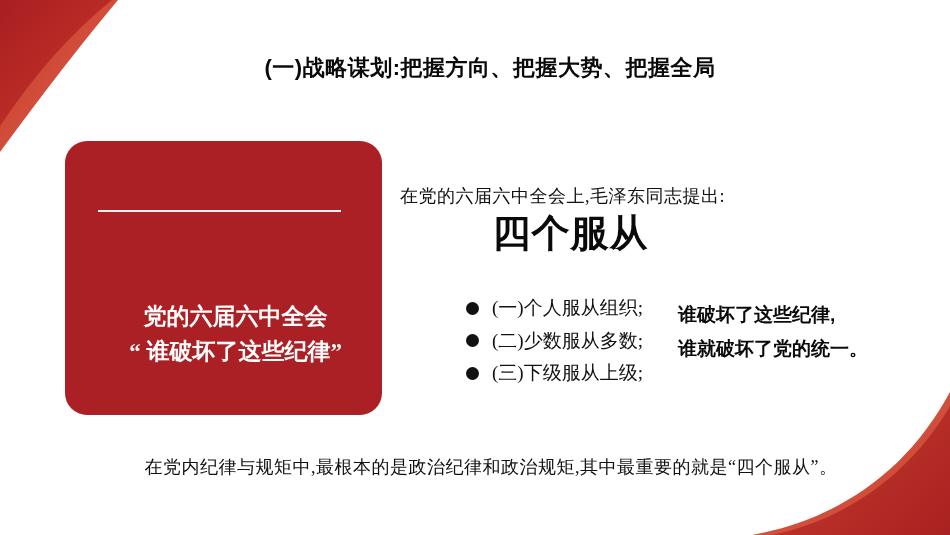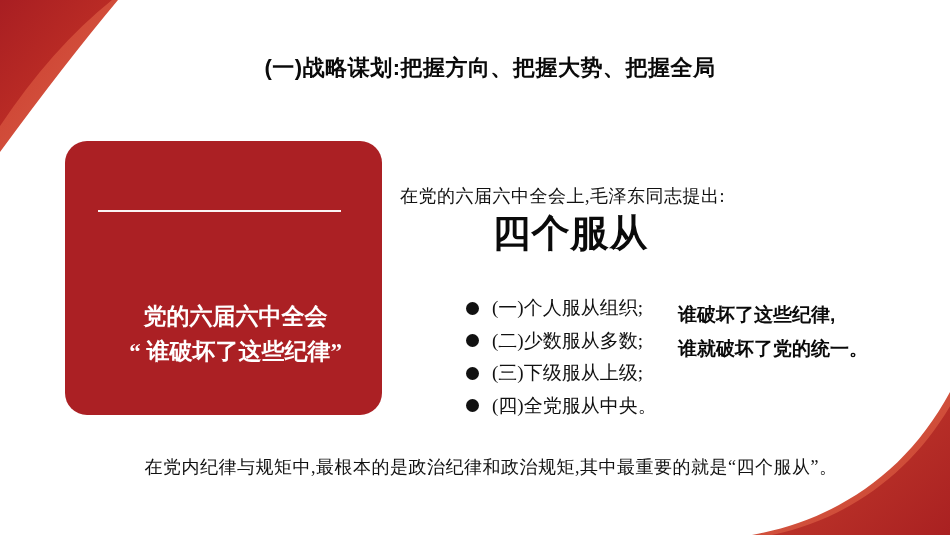--- a/index.html
+++ b/index.html
@@ -120,24 +120,20 @@
       <span>(一)个人服从组织;</span>
     </li>
     <li class="obedience-item">
       <span class="dot"></span>
       <span>(二)少数服从多数;</span>
     </li>
     <li class="obedience-item">
       <span class="dot"></span>
       <span>(三)下级服从上级;</span>
     </li>
-    <li class="obedience-item">
-      <span class="dot"></span>
-      <span>(四)全党服从中央。</span>
-    </li>
   </ul>
 
   <div class="warning">
     <div class="w1">谁破坏了这些纪律,</div>
     <div class="w2">谁就破坏了党的统一。</div>
   </div>
 
   <div class="footer">在党内纪律与规矩中,最根本的是政治纪律和政治规矩,其中最重要的就是“四个服从”。</div>
 
 </div>

